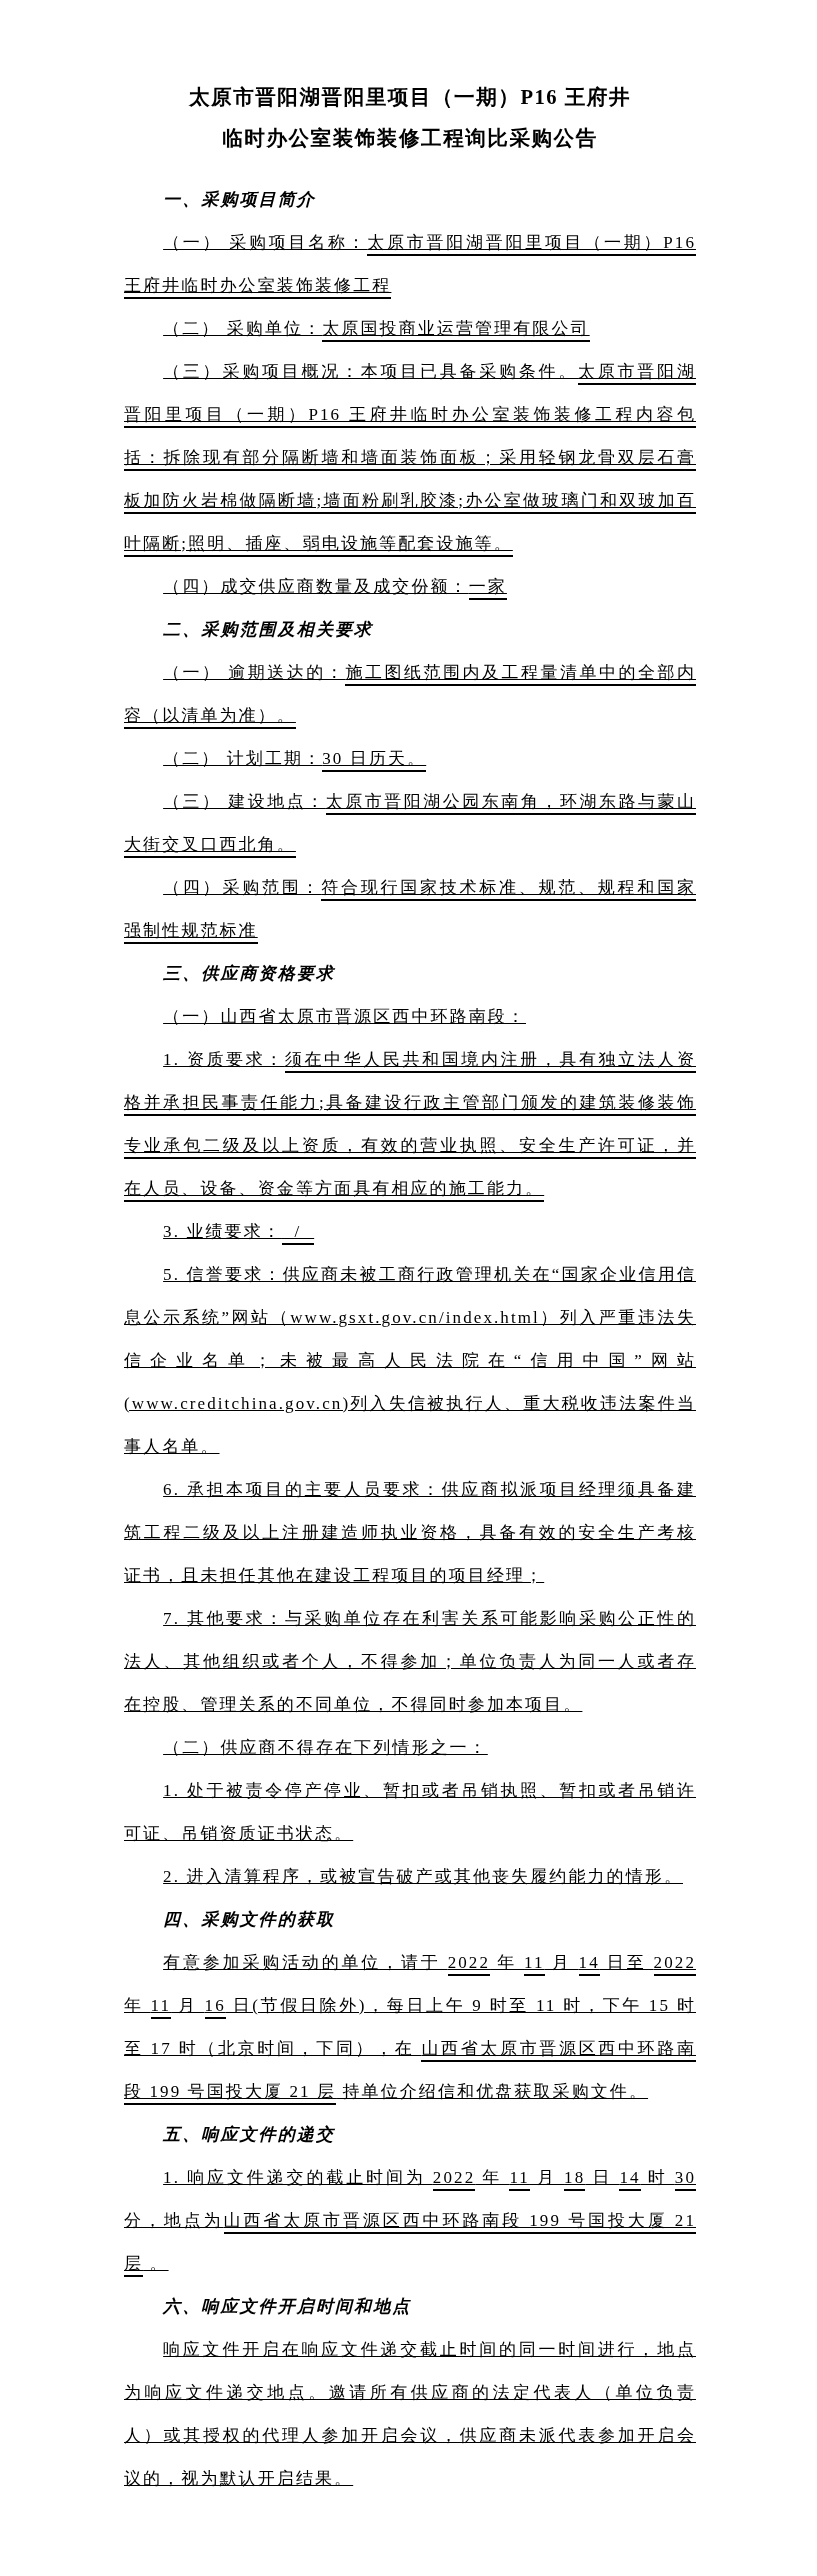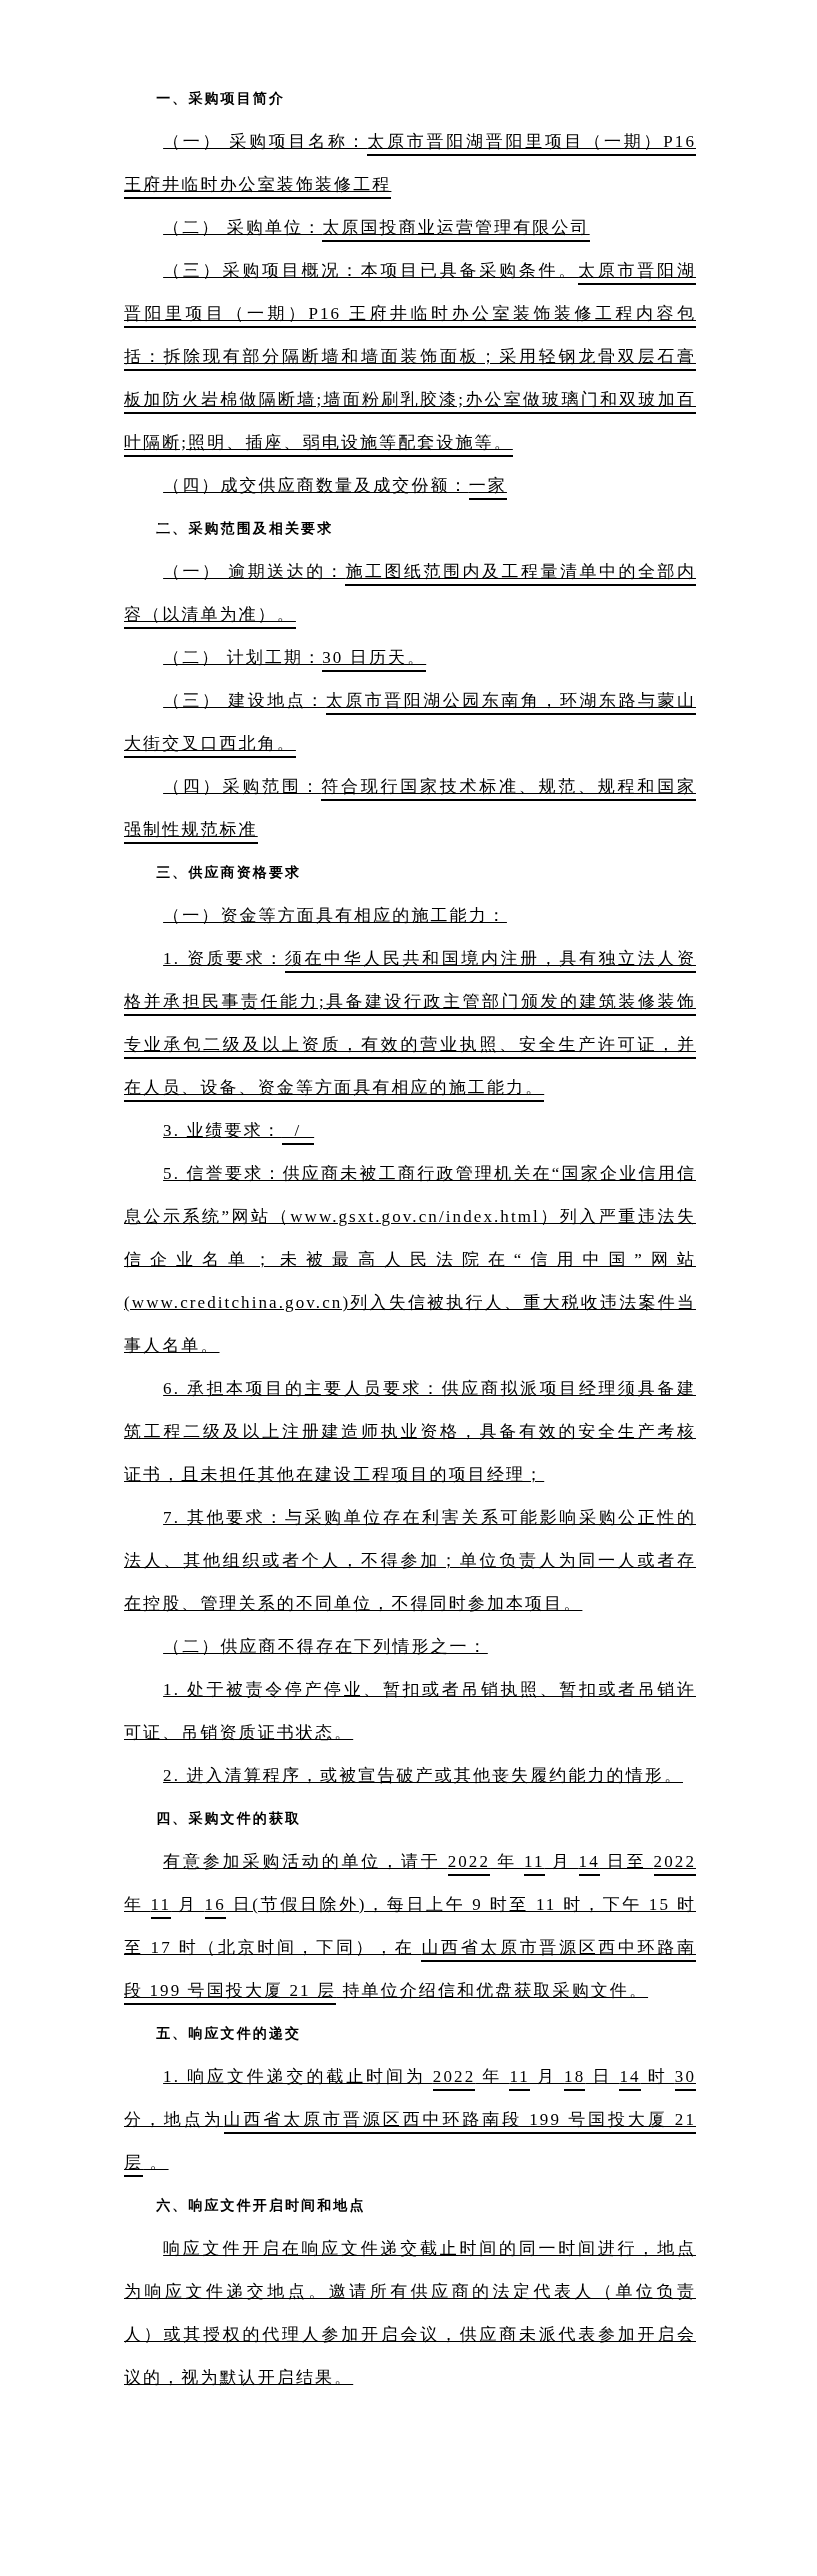--- a/index.html
+++ b/index.html
@@ -22,25 +22,26 @@
     margin: 0 0 18.5px 0;
     font-size: 20.6px;
     font-weight: bold;
     line-height: 41px;
     text-align: center;
     letter-spacing: 1.5px;
   }
   .title-line { display: block; }
   .doc-heading {
     margin: 0;
-    font-size: 14px;
+    font-size: 17px;
     font-weight: bold;
     line-height: 43px;
     text-indent: 2.3em;
     letter-spacing: 2.1px;
+    font-style: italic;
   }
   .doc-para {
     margin: 0;
     font-size: 17px;
     font-weight: normal;
     line-height: 43px;
     text-indent: 2.3em;
     text-align: justify;
     text-justify: inter-ideograph;
     letter-spacing: 2.1px;
@@ -50,33 +51,37 @@
   .run { }
   .underlined {
     border-bottom: 2.1px solid #000000;
     padding-bottom: 2.6px;
   }
 </style>
 </head>
 <body>
 
 <div class="page">
+  <h1 class="doc-title">
+    <span class="title-line">太原市晋阳湖晋阳里项目（一期）P16 王府井</span>
+    <span class="title-line">临时办公室装饰装修工程询比采购公告</span>
+  </h1>
   <div class="doc-body" id="doc-body">
       <h2 class="doc-heading"><span class="run">一、采购项目简介</span></h2>
       <p class="doc-para"><span class="run">（一） 采购项目名称：</span><span class="run underlined">太原市晋阳湖晋阳里项目（一期）P16 王府井临时办公室装饰装修工程</span></p>
       <p class="doc-para"><span class="run">（二） 采购单位：</span><span class="run underlined">太原国投商业运营管理有限公司</span></p>
       <p class="doc-para"><span class="run">（三）采购项目概况：本项目已具备采购条件。</span><span class="run underlined">太原市晋阳湖晋阳里项目（一期）P16 王府井临时办公室装饰装修工程内容包括：拆除现有部分隔断墙和墙面装饰面板；采用轻钢龙骨双层石膏板加防火岩棉做隔断墙;墙面粉刷乳胶漆;办公室做玻璃门和双玻加百叶隔断;照明、插座、弱电设施等配套设施等。</span></p>
       <p class="doc-para"><span class="run">（四）成交供应商数量及成交份额：</span><span class="run underlined">一家</span></p>
       <h2 class="doc-heading"><span class="run">二、采购范围及相关要求</span></h2>
       <p class="doc-para"><span class="run">（一） 逾期送达的：</span><span class="run underlined">施工图纸范围内及工程量清单中的全部内容（以清单为准）。</span></p>
       <p class="doc-para"><span class="run">（二） 计划工期：</span><span class="run underlined">30 日历天。</span></p>
       <p class="doc-para"><span class="run">（三） 建设地点：</span><span class="run underlined">太原市晋阳湖公园东南角，环湖东路与蒙山大街交叉口西北角。</span></p>
       <p class="doc-para"><span class="run">（四）采购范围：</span><span class="run underlined">符合现行国家技术标准、规范、规程和国家强制性规范标准</span></p>
       <h2 class="doc-heading"><span class="run">三、供应商资格要求</span></h2>
-      <p class="doc-para"><span class="run">（一）资金等方面具有相应的施工能力：</span></p>
+      <p class="doc-para"><span class="run">（一）山西省太原市晋源区西中环路南段：</span></p>
       <p class="doc-para"><span class="run">1. 资质要求：</span><span class="run underlined">须在中华人民共和国境内注册，具有独立法人资格并承担民事责任能力;具备建设行政主管部门颁发的建筑装修装饰专业承包二级及以上资质，有效的营业执照、安全生产许可证，并在人员、设备、资金等方面具有相应的施工能力。</span></p>
       <p class="doc-para"><span class="run">3. 业绩要求：</span><span class="run underlined">&nbsp;&nbsp;/&nbsp;&nbsp;</span></p>
       <p class="doc-para"><span class="run">5. 信誉要求：供应商未被工商行政管理机关在“国家企业信用信息公示系统”网站（www.gsxt.gov.cn/index.html）列入严重违法失信企业名单；未被最高人民法院在“信用中国”网站(www.creditchina.gov.cn)列入失信被执行人、重大税收违法案件当事人名单。</span></p>
       <p class="doc-para"><span class="run">6. 承担本项目的主要人员要求：供应商拟派项目经理须具备建筑工程二级及以上注册建造师执业资格，具备有效的安全生产考核证书，且未担任其他在建设工程项目的项目经理；</span></p>
       <p class="doc-para"><span class="run">7. 其他要求：与采购单位存在利害关系可能影响采购公正性的法人、其他组织或者个人，不得参加；单位负责人为同一人或者存在控股、管理关系的不同单位，不得同时参加本项目。</span></p>
       <p class="doc-para"><span class="run">（二）供应商不得存在下列情形之一：</span></p>
       <p class="doc-para"><span class="run">1. 处于被责令停产停业、暂扣或者吊销执照、暂扣或者吊销许可证、吊销资质证书状态。</span></p>
       <p class="doc-para"><span class="run">2. 进入清算程序，或被宣告破产或其他丧失履约能力的情形。</span></p>
       <h2 class="doc-heading"><span class="run">四、采购文件的获取</span></h2>
       <p class="doc-para"><span class="run">有意参加采购活动的单位，请于 </span><span class="run underlined">2022</span><span class="run"> 年 </span><span class="run underlined">11</span><span class="run"> 月 </span><span class="run underlined">14</span><span class="run"> 日至 </span><span class="run underlined">2022</span><span class="run"> 年 </span><span class="run underlined">11</span><span class="run"> 月 </span><span class="run underlined">16</span><span class="run"> 日(节假日除外)，每日上午 9 时至 11 时，下午 15 时至 17 时（北京时间，下同），在 </span><span class="run underlined">山西省太原市晋源区西中环路南段 199 号国投大厦 21 层</span><span class="run"> 持单位介绍信和优盘获取采购文件。</span></p>

